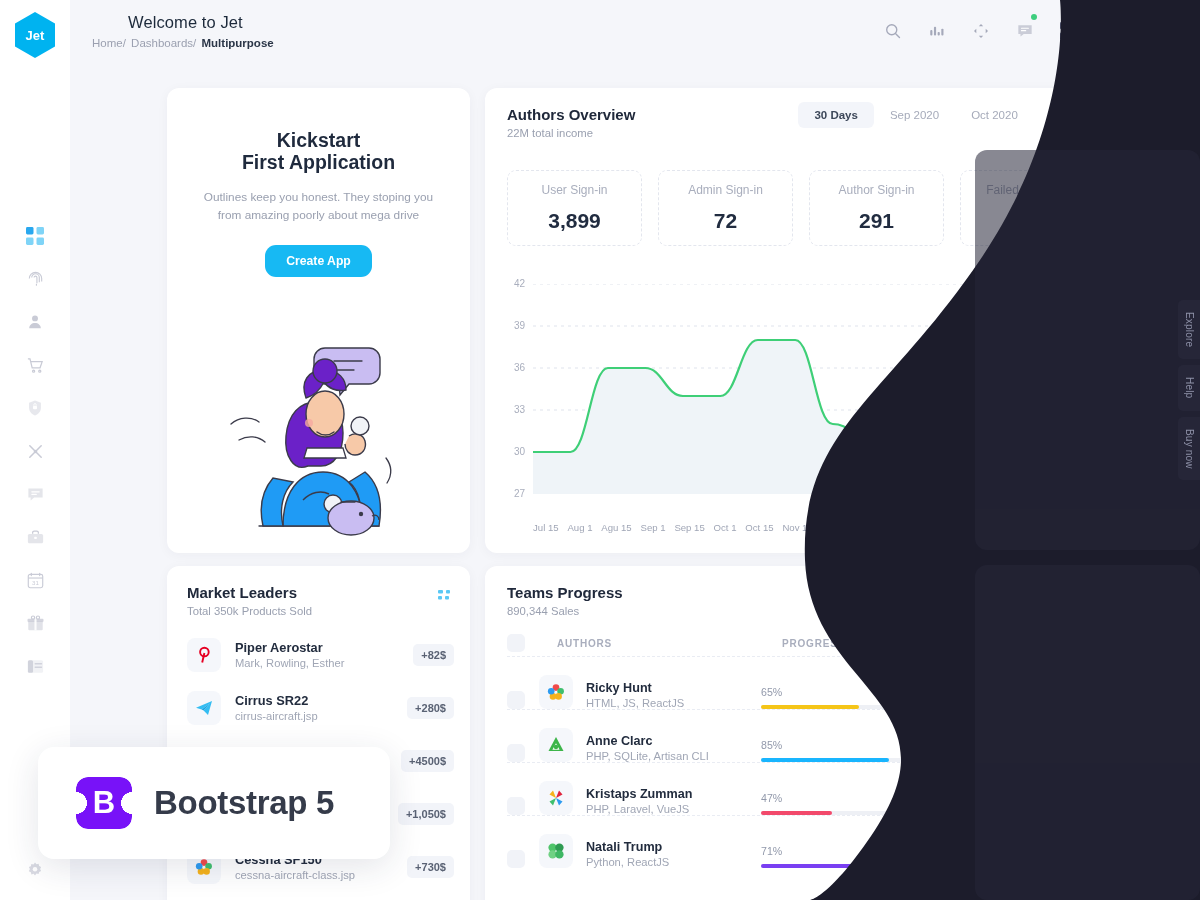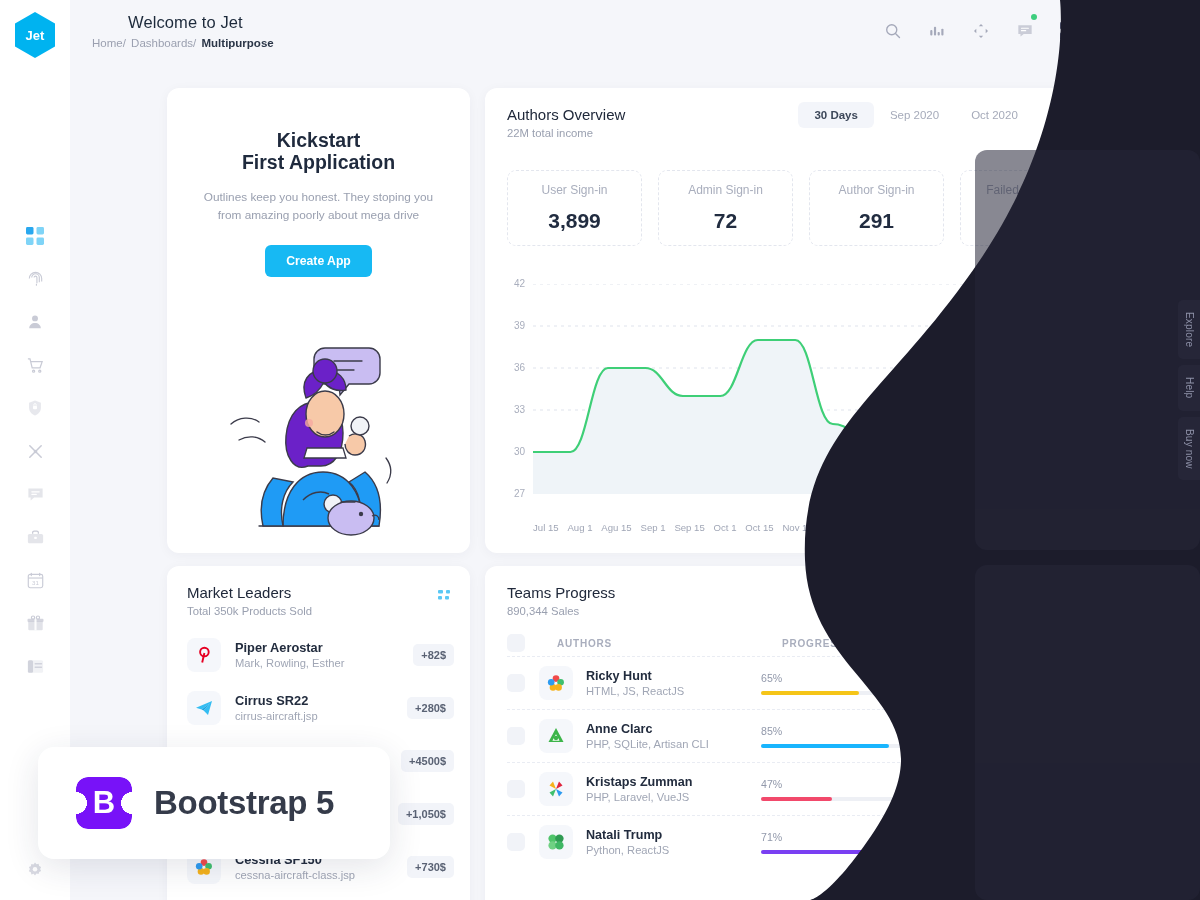--- a/index.html
+++ b/index.html
@@ -71,28 +71,28 @@
   .content { position: absolute; left: 70px; top: 68px; width: 1130px; height: 832px; z-index: 5; }
 
   .card { position: absolute; background: #fff; border-radius: 12px; box-shadow: 0 2px 12px rgba(40,50,80,.045); }
 
   
   .card-kick { left: 97px; top: 20px; width: 303px; height: 465px; }
   .kick-h { text-align: center; margin-top: 42px; font-size: 19.5px; font-weight: bold; color: #1f2a3d; line-height: 1.12; }
   .kick-p { text-align: center; margin: 14px 28px 0; font-size: 11.8px; color: #9aa0b0; line-height: 1.55; }
   .btn-create {
     display: block; margin: 21px auto 0; padding: 9px 21px; background: #17b9f3; color: #fff;
-    border: none; border-radius: 6px; font-size: 12.2px; font-weight: bold; cursor: pointer;
+    border: none; border-radius: 11px; font-size: 12.2px; font-weight: bold; cursor: pointer;
     font-family: "Liberation Sans", sans-serif;
   }
   .illus { position: absolute; left: 50%; transform: translateX(-50%); top: 240px; width: 180px; height: 210px; }
 
   
   .card-authors { left: 415px; top: 20px; width: 625px; height: 465px; }
-  .sec-title { font-size: 15px; font-weight: normal; color: #20293b; }
+  .sec-title { font-size: 15px; font-weight: bold; color: #20293b; }
   .sec-sub { font-size: 11.3px; color: #9aa0b0; margin-top: 4px; }
   .auth-head { position: absolute; left: 22px; top: 18px; }
   .tabs { position: absolute; right: 18px; top: 14px; display: flex; align-items: center; }
   .tab { padding: 7px 16px; font-size: 11.5px; color: #a6abba; border-radius: 6px; cursor: pointer; white-space: nowrap; }
   .tab.active { background: #f3f5fa; color: #3c4759; font-weight: bold; }
 
   .stats { position: absolute; left: 22px; top: 82px; display: flex; gap: 16px; }
   .stat {
     width: 135px; height: 76px; border: 1px dashed #e3e6ee; border-radius: 9px;
     display: flex; flex-direction: column; align-items: center; justify-content: center; gap: 12px;
@@ -128,21 +128,21 @@
     display: flex; align-items: center; justify-content: space-between; padding: 0 10px;
     font-size: 11.4px; color: #8d93a4; cursor: pointer;
   }
   .srch {
     width: 100px; height: 30px; border-radius: 6px; background: #f4f6fa;
     display: flex; align-items: center; gap: 6px; padding: 0 10px; font-size: 11.4px; color: #8d93a4;
   }
   .thead { position: absolute; left: 22px; right: 18px; top: 68px; display: flex; align-items: center; }
   .th { font-size: 10px; font-weight: bold; letter-spacing: .8px; color: #a9aebd; }
   .cbx { width: 18px; height: 18px; border-radius: 5px; background: #f1f3f8; flex: none; }
-  .trow { position: absolute; left: 22px; right: 20px; display: flex; align-items: center; height: 53px; border-top: 1px dashed #e9ecf3; }
+  .trow { position: absolute; left: 22px; right: 20px; display: flex; align-items: flex-end; height: 53px; border-top: 1px dashed #e9ecf3; }
   .row-ic { width: 34px; height: 34px; border-radius: 8px; background: #f5f7fb; margin-left: 14px; display:flex; align-items:center; justify-content:center; flex:none; }
   .row-txt { margin-left: 13px; width: 175px; }
   .row-n { font-size: 12.6px; font-weight: bold; color: #222c3e; }
   .row-s { font-size: 11.2px; color: #a0a6b5; margin-top: 2px; }
   .prog-cell { width: 190px; }
   .prog-pct { font-size: 10.6px; color: #9299ab; margin-bottom: 7px; }
   .prog-track { height: 4px; border-radius: 3px; background: #eef0f5; width: 150px; }
   .prog-fill { height: 4px; border-radius: 3px; }
   .btn-view {
     margin-left: auto; width: 56px; height: 26px; border-radius: 6px; background: #f2f4f9;

